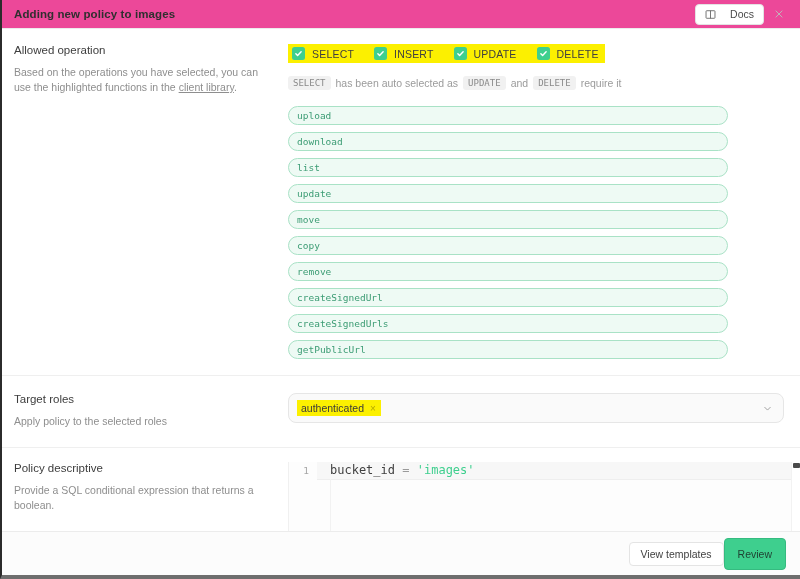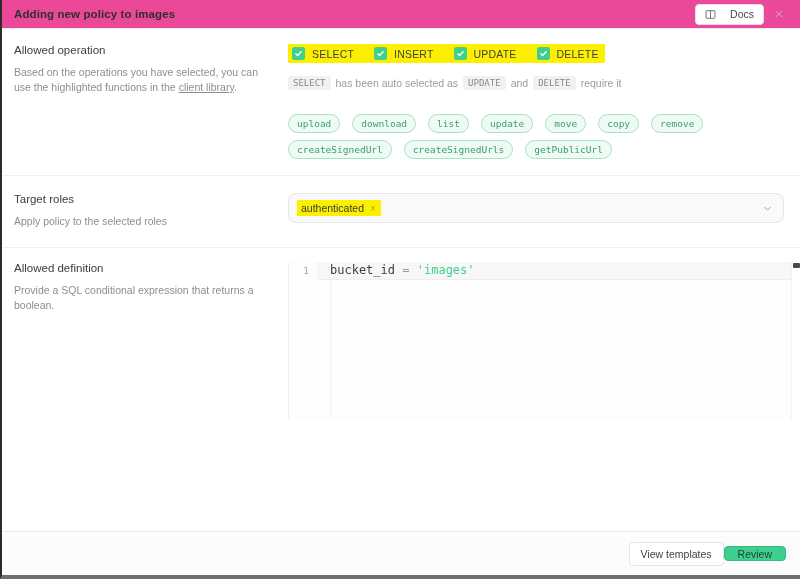--- a/index.html
+++ b/index.html
@@ -164,25 +164,26 @@
     display: inline-block;
     background: #f1f1f1;
     border-radius: 3px;
     padding: 2px 5px;
     font-family: "DejaVu Sans Mono", monospace;
     font-size: 9px;
     color: #8a8a8a;
   }
 
   .fn-list {
-    margin-top: 24px;
+    margin-top: 16px;
     display: flex;
     flex-wrap: wrap;
-    gap: 7px 12px;
+    gap: 7px 18px;
     max-width: 440px;
+    flex-direction: column;
   }
   .fn-pill {
     border: 1px solid #a9e2c6;
     background: #eefaf4;
     border-radius: 11px;
     padding: 2px 8px;
     font-family: "DejaVu Sans Mono", monospace;
     font-size: 9.5px;
     color: #3c9c74;
     line-height: 13px;
@@ -293,21 +294,21 @@
     padding: 0 11px;
     border: 1px solid #e4e4e4;
     border-radius: 4px;
     background: #ffffff;
     font-size: 10.5px;
     color: #3f3f3f;
     cursor: pointer;
     font-family: "Liberation Sans", sans-serif;
   }
   .btn-primary {
-    height: 15px;
+    height: 32px;
     padding: 0 13px;
     border: 1px solid #35bb80;
     border-radius: 4px;
     background: #3ecf8e;
     font-size: 10.5px;
     color: #1f3f31;
     cursor: pointer;
     font-family: "Liberation Sans", sans-serif;
   }
 </style>
@@ -421,21 +422,21 @@
             <svg width="11" height="11" viewBox="0 0 14 14" fill="none" stroke="#9d9d9d" stroke-width="1.2" stroke-linecap="round" stroke-linejoin="round">
                 <polyline points="3.5,5.5 7,9 10.5,5.5"></polyline>
               </svg>
           </span>
         </div>
       </div>
     </div>
 
     <div class="section no-border" style="padding-top:14px;padding-right:0;padding-bottom:0;">
       <div class="sec-left">
-        <div class="sec-title">Allowed definition</div>
+        <div class="sec-title">Policy descriptive</div>
         <div class="sec-desc">Provide a SQL conditional expression that returns a boolean.</div>
       </div>
       <div class="sec-right">
         <div class="editor">
           <div class="editor-cursor-col"></div>
           <div class="editor-line">
             <span class="gutter">1</span>
             <span class="code-line"><span>bucket_id</span><span> </span><span class="tok-op">=</span><span> </span><span class="tok-str">'images'</span></span>
           </div>
           <div class="editor-scroll">

